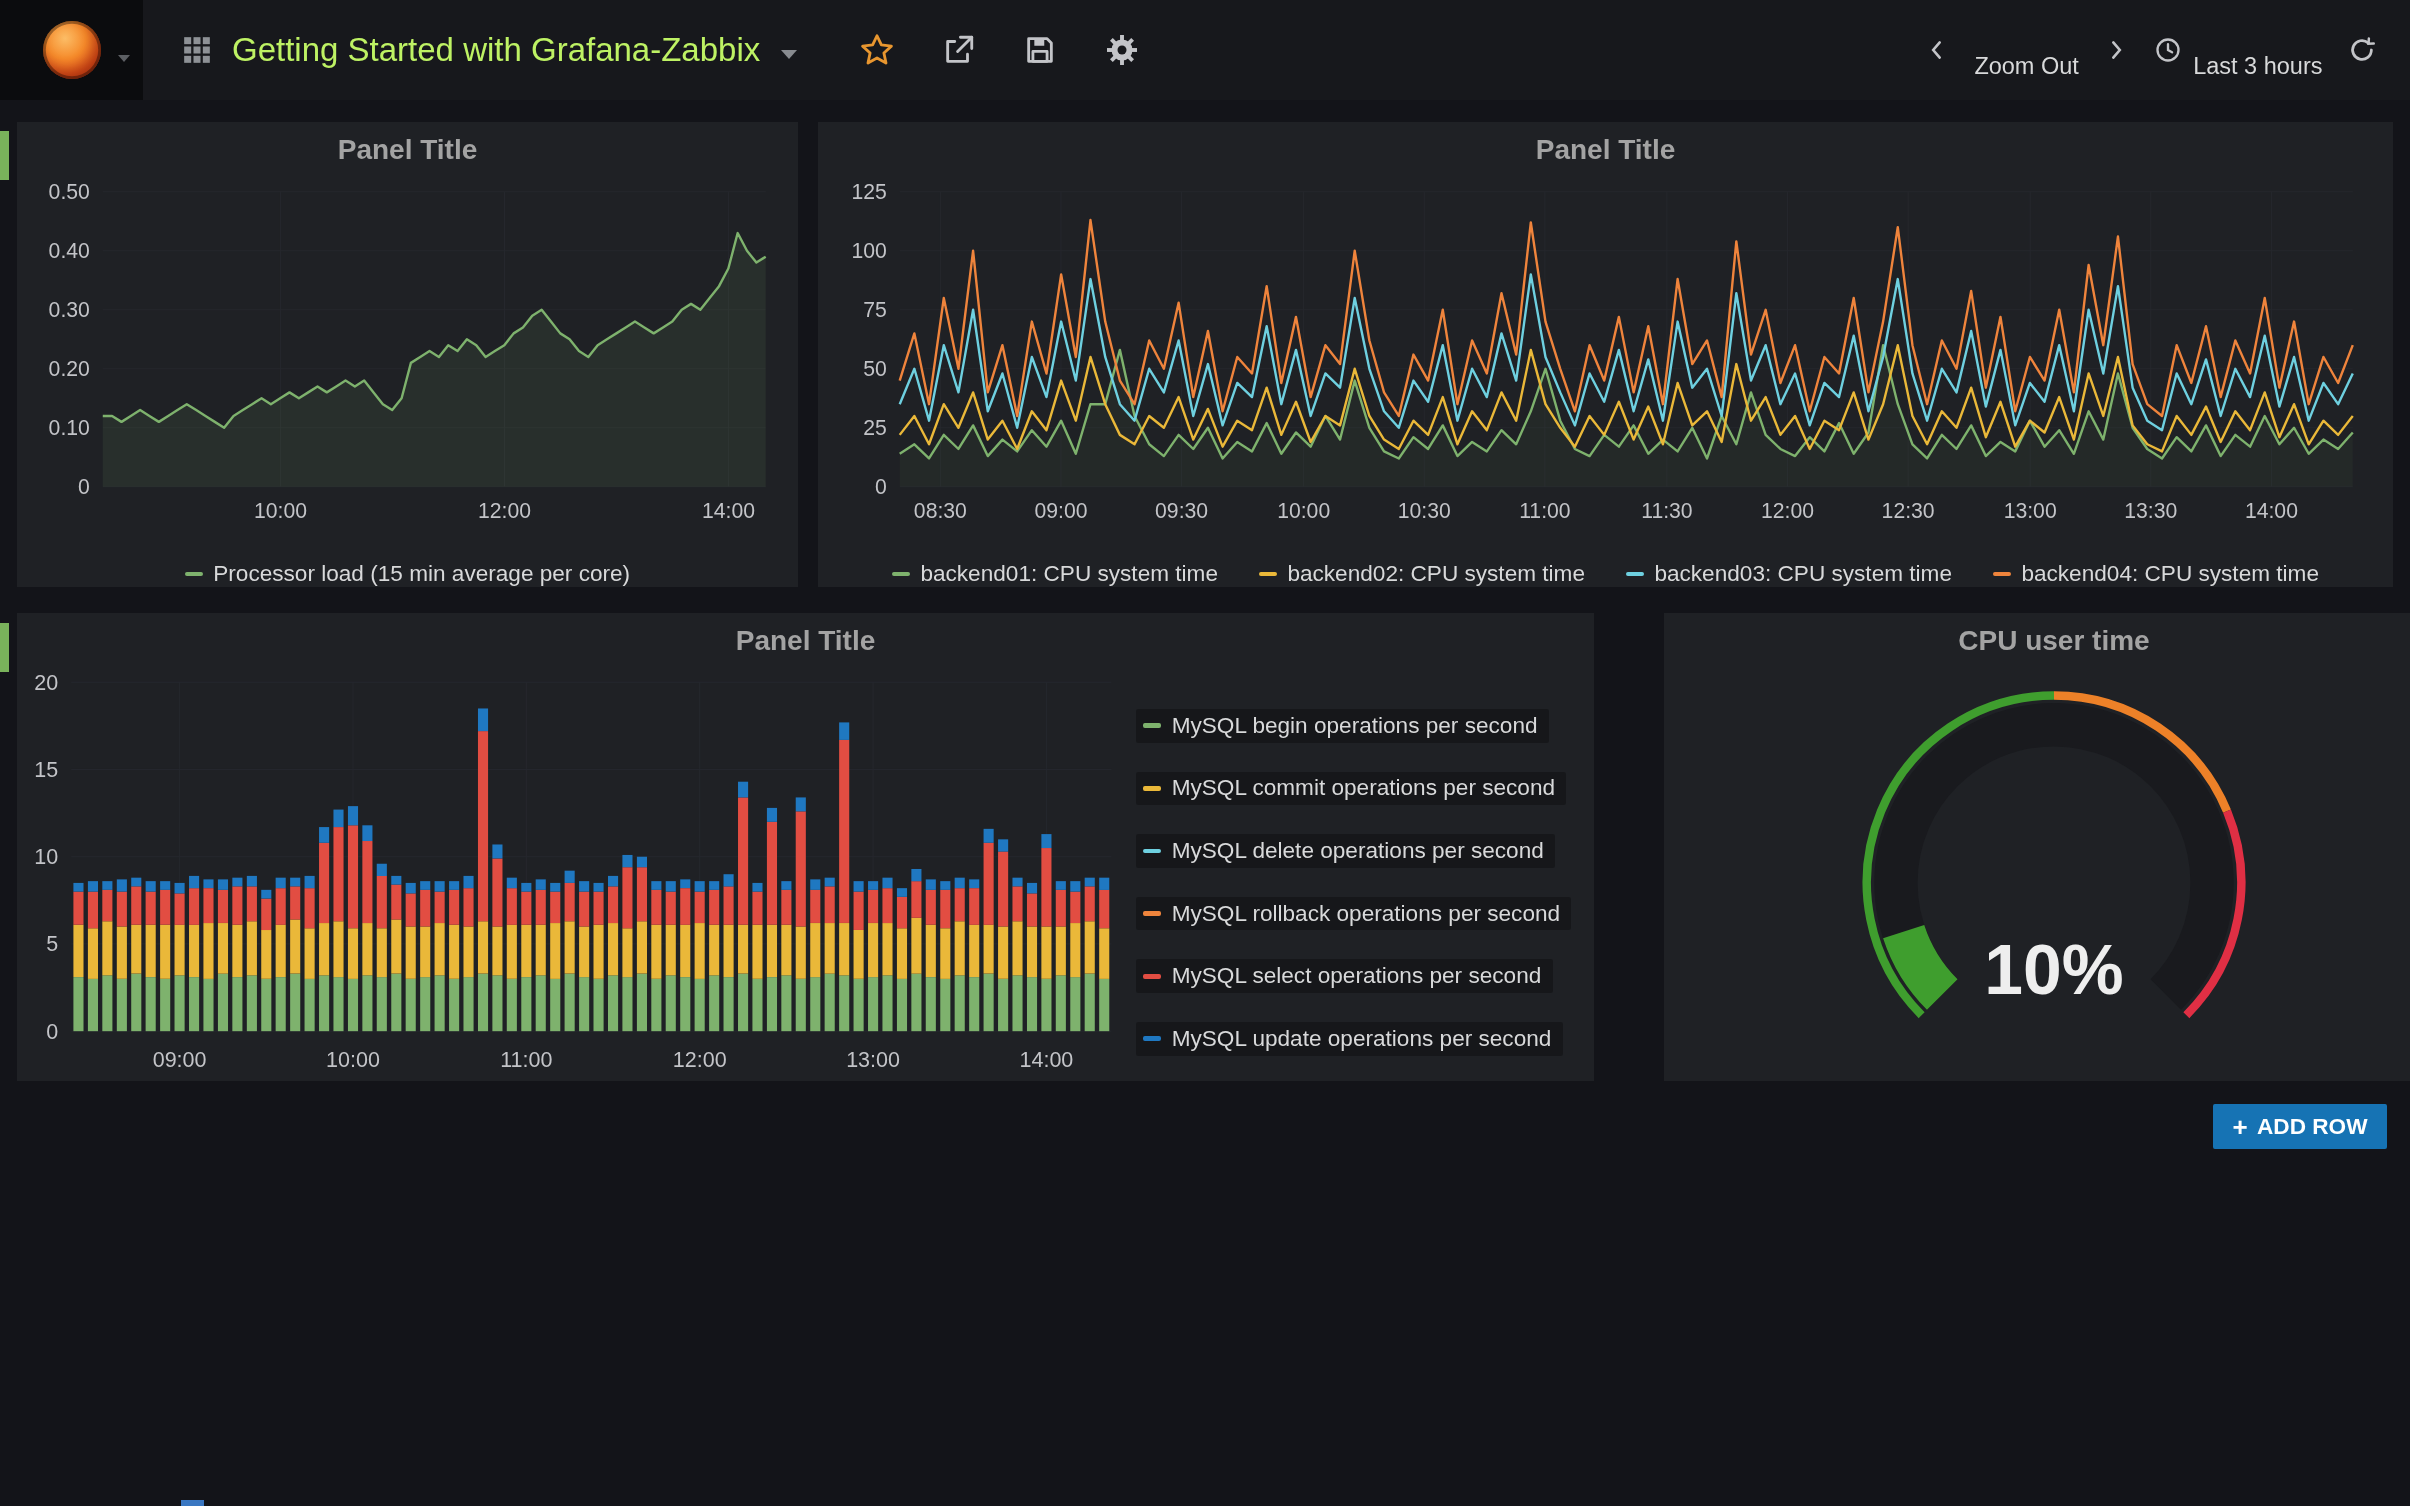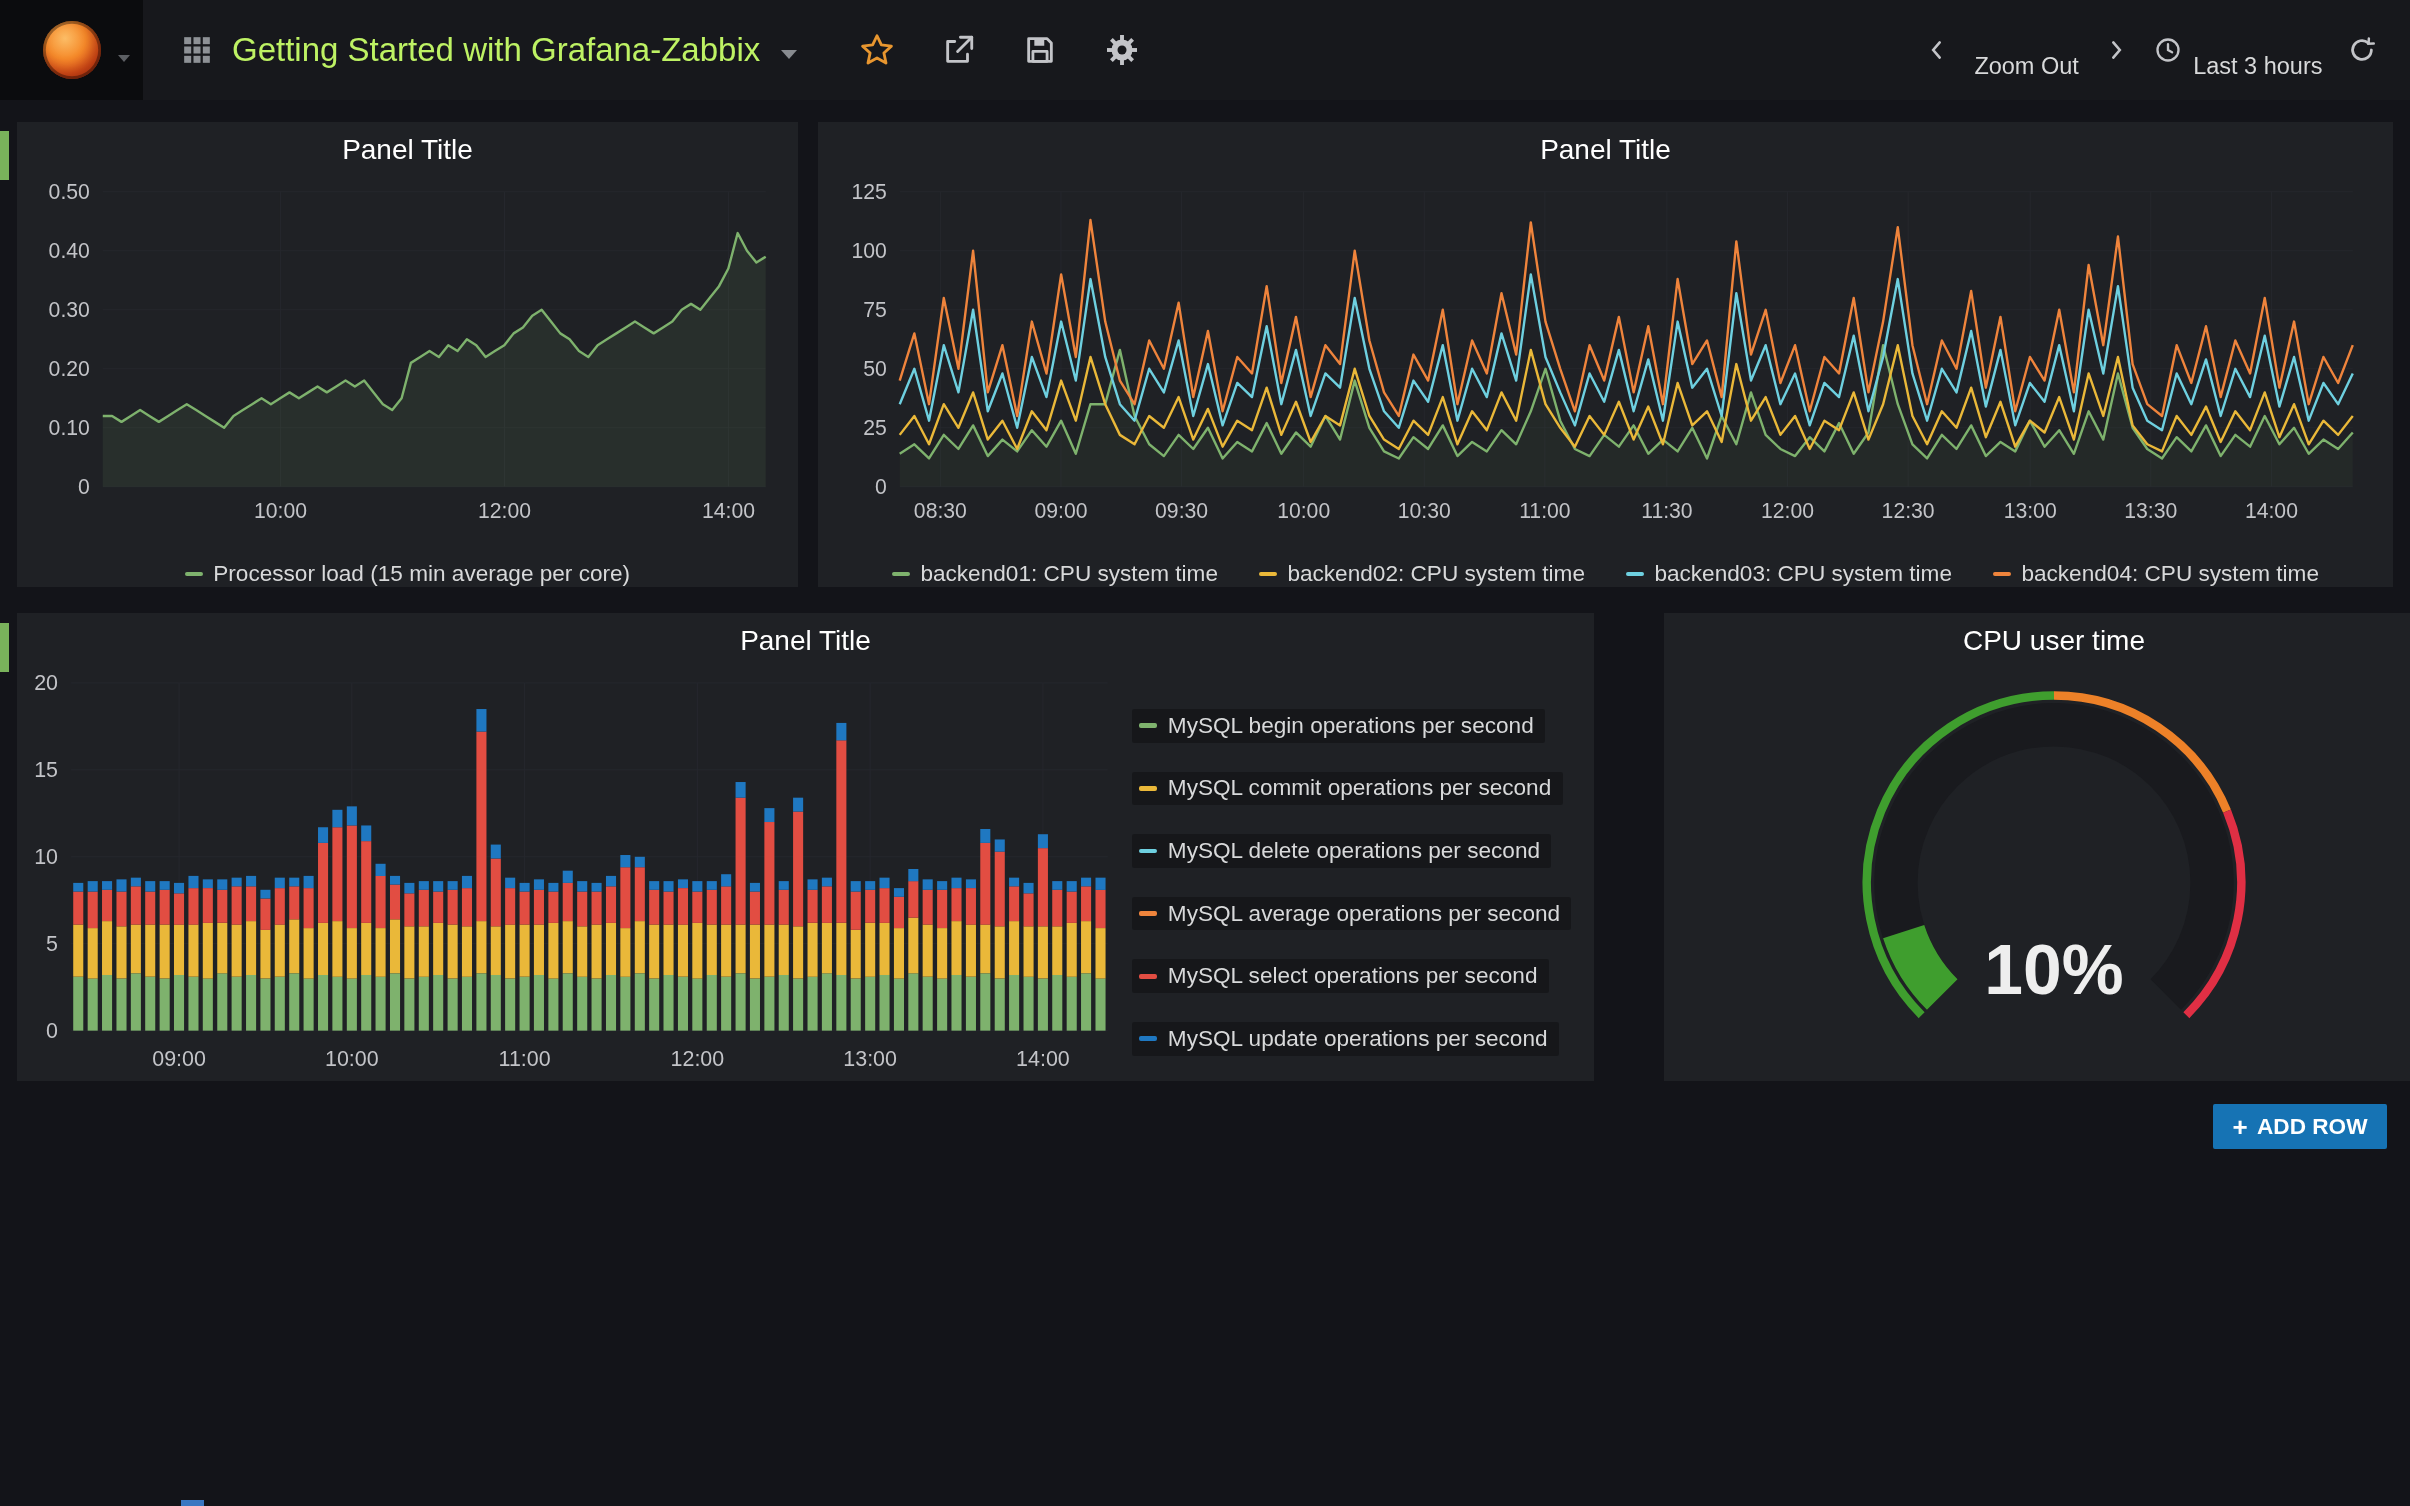--- a/index.html
+++ b/index.html
@@ -54,21 +54,21 @@
 
   
   .panel { position: absolute; background: #1f2125; display: flex; flex-direction: column; }
   #panel1 { left: 17px;   top: 122px; width: 781px;  height: 465px; }
   #panel2 { left: 818px;  top: 122px; width: 1575px; height: 465px; }
   #panel3 { left: 17px;   top: 613px; width: 1577px; height: 468px; }
   #panel4 { left: 1664px; top: 613px; width: 780px;  height: 468px; }
 
   .panel-title {
     height: 55px; flex: 0 0 auto; display: flex; align-items: center; justify-content: center;
-    font-size: 28px; font-weight: 400; color: #ffffff;
+    font-size: 28px; font-weight: 700; color: #a3a3a3;
   }
   .panel-body { flex: 1 1 auto; position: relative; }
   svg.chart { position: absolute; inset: 0; width: 100%; height: 100%; display: block; }
 
   .legend-bottom {
     flex: 0 0 51px; display: flex; align-items: flex-start; justify-content: center;
     gap: 41px; font-size: 22.6px; padding-top: 3.8px;
   }
   .legend-item { display: flex; align-items: center; gap: 10.4px; white-space: nowrap; margin-top: 28px; }
   .legend-marker { width: 18px; height: 4.7px; border-radius: 1.9px; flex: 0 0 auto; }
@@ -615,21 +615,21 @@
         <div class="legend-item" data-interactable="true">
           <span class="legend-marker" data-interactable="false" style="background: rgb(234, 184, 57);"></span>
           <span class="legend-label" data-interactable="false">MySQL commit operations per second</span>
         </div>
         <div class="legend-item" data-interactable="true">
           <span class="legend-marker" data-interactable="false" style="background: rgb(110, 208, 224);"></span>
           <span class="legend-label" data-interactable="false">MySQL delete operations per second</span>
         </div>
         <div class="legend-item" data-interactable="true">
           <span class="legend-marker" data-interactable="false" style="background: rgb(239, 132, 60);"></span>
-          <span class="legend-label" data-interactable="false">MySQL average operations per second</span>
+          <span class="legend-label" data-interactable="false">MySQL rollback operations per second</span>
         </div>
         <div class="legend-item" data-interactable="true">
           <span class="legend-marker" data-interactable="false" style="background: rgb(226, 77, 66);"></span>
           <span class="legend-label" data-interactable="false">MySQL select operations per second</span>
         </div>
         <div class="legend-item" data-interactable="true">
           <span class="legend-marker" data-interactable="false" style="background: rgb(31, 120, 193);"></span>
           <span class="legend-label" data-interactable="false">MySQL update operations per second</span>
         </div>
       </div>

